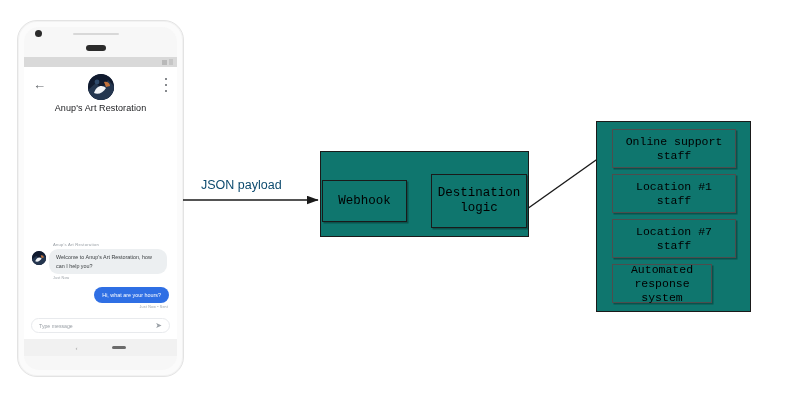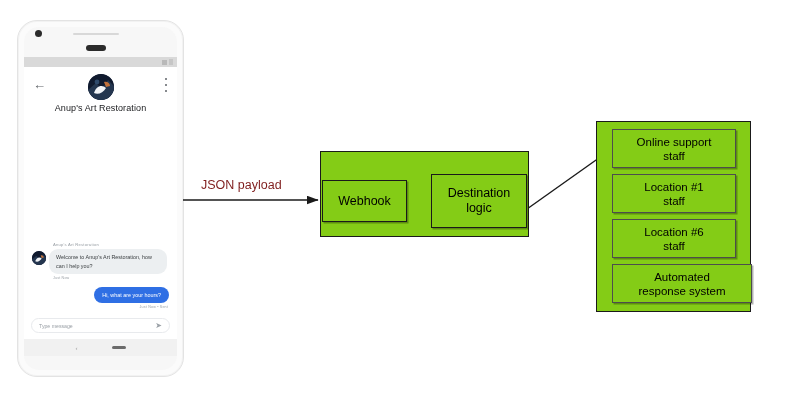--- a/index.html
+++ b/index.html
@@ -89,36 +89,36 @@
   }
   .nav-back{font-size:6px;color:#9e9e9e;}
   .nav-pill{width:14px;height:3px;border-radius:2px;background:#6b6b6b;}
 
   
   .d-label{
     position:absolute;text-align:center;color:#000;font-size:15.5px;line-height:19px;
     white-space:pre-line;
   }
   .d-box{
-    position:absolute;background:#84cc16;border:1.4px solid #1a1a1a;box-sizing:border-box;
+    position:absolute;background:#0f766e;border:1.4px solid #1a1a1a;box-sizing:border-box;font-family:Liberation Mono, monospace;
   }
   .d-box.inner{
     border:1.2px solid #4d4d4d;
     box-shadow:1.5px 1.5px 0 rgba(0,0,0,.30);
     display:flex;align-items:center;justify-content:center;text-align:center;
     color:#000;font-size:11.5px;line-height:14px;white-space:pre-line;
   }
   .d-box.mid{
     border:1.4px solid #1a1a1a;
     box-shadow:1.5px 1.5px 0 rgba(0,0,0,.30);
     display:flex;align-items:center;justify-content:center;text-align:center;
     color:#000;font-size:12.5px;line-height:15px;white-space:pre-line;
   }
   .wire-label{
-    position:absolute;color:#7f1d1d;font-size:12.5px;white-space:nowrap;
+    position:absolute;color:#0c4a6e;font-size:12.5px;white-space:nowrap;
   }
 </style>
 </head>
 <body>
 
 <div id="stage">
 
   <div class="phone">
     <div class="phone-inner"></div>
     <div class="phone-cam"></div>
@@ -214,19 +214,19 @@
 
 
   <div class="d-box" style="left:596px;top:121px;width:155px;height:191px;"></div>
 
   <div class="d-box inner" style="left:612px;top:129px;width:124px;height:39px;">Online support
 staff</div>
 
   <div class="d-box inner" style="left:612px;top:174px;width:124px;height:39px;">Location #1
 staff</div>
 
-  <div class="d-box inner" style="left:612px;top:219px;width:124px;height:39px;">Location #6
+  <div class="d-box inner" style="left:612px;top:219px;width:124px;height:39px;">Location #7
 staff</div>
 
-  <div class="d-box inner" style="left:612px;top:264px;width:140px;height:39px;">Automated
+  <div class="d-box inner" style="left:612px;top:264px;width:100px;height:39px;">Automated
 response system</div>
 
 </div>
 
 </body></html>

